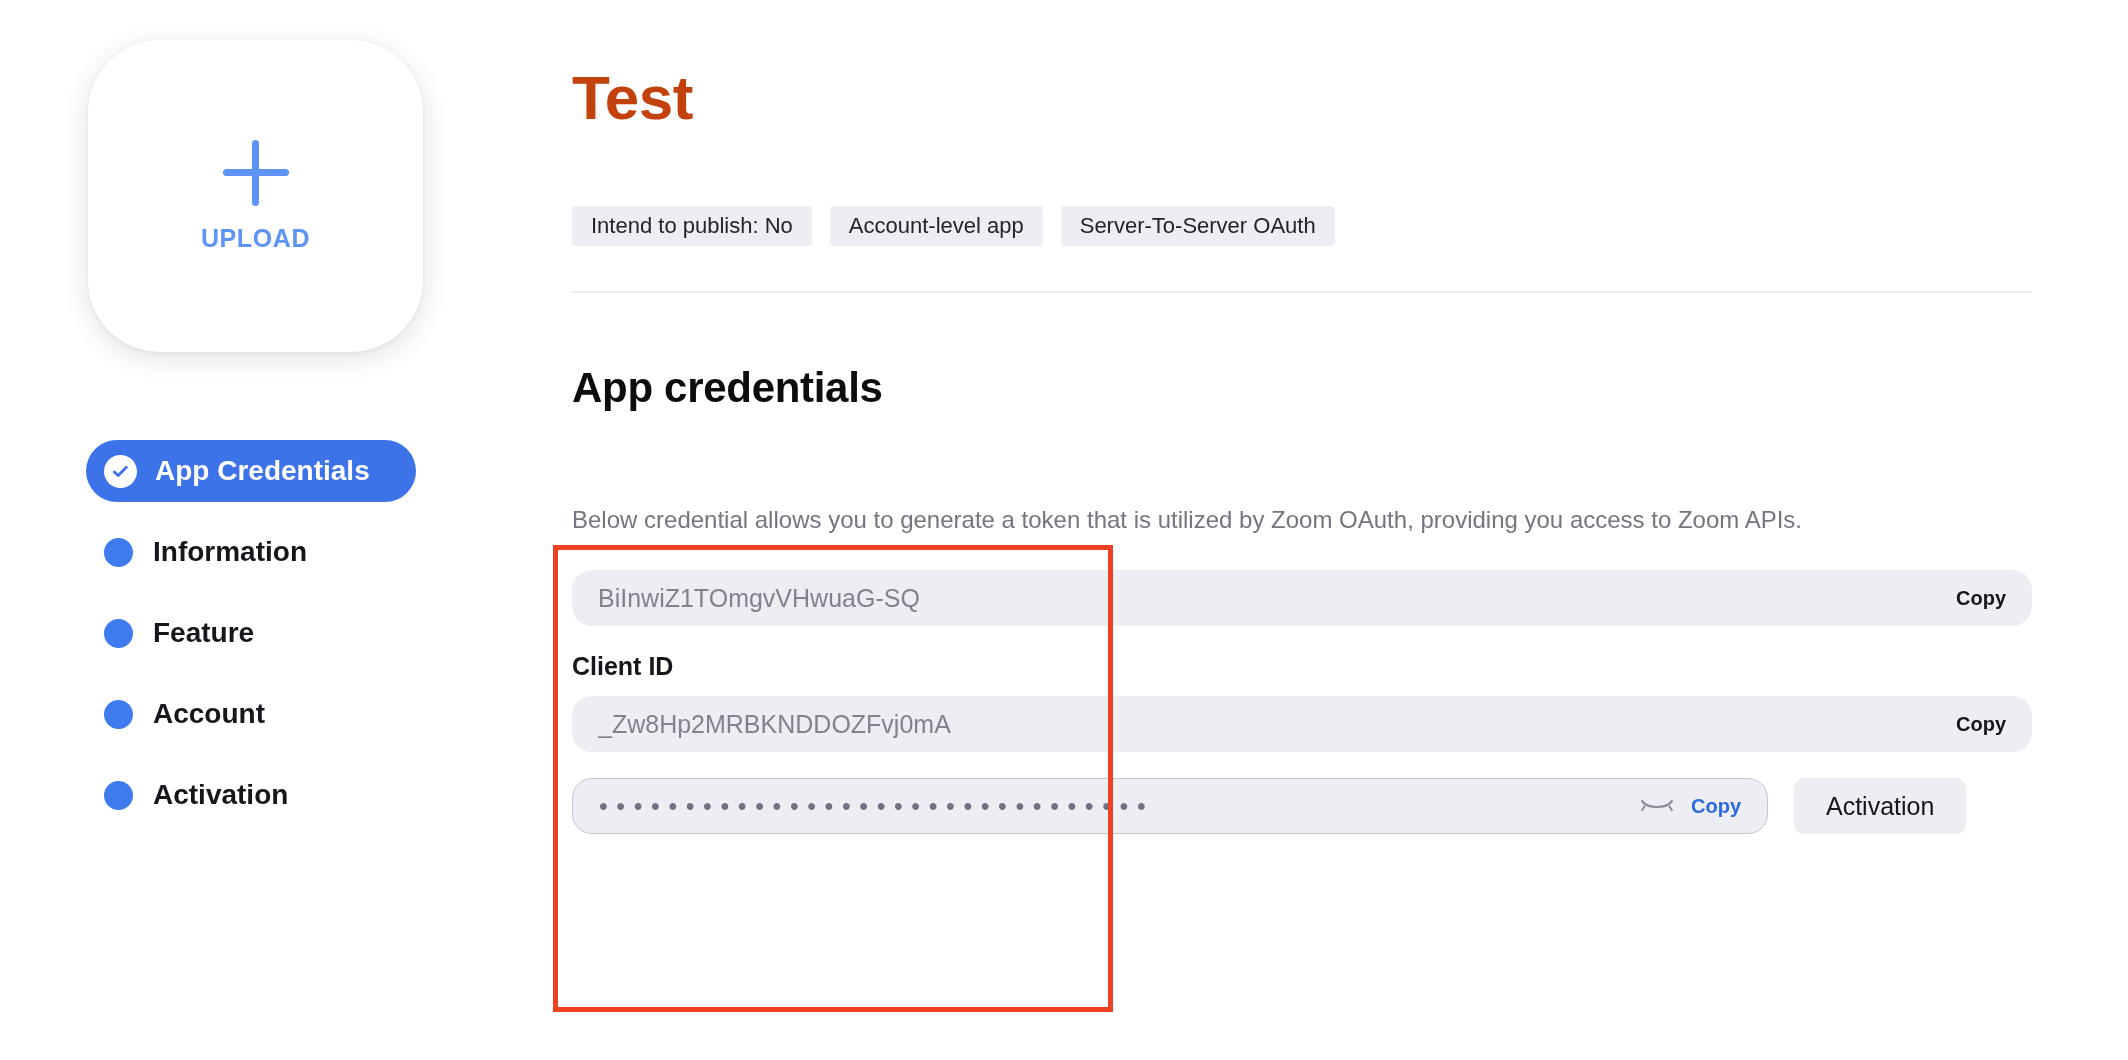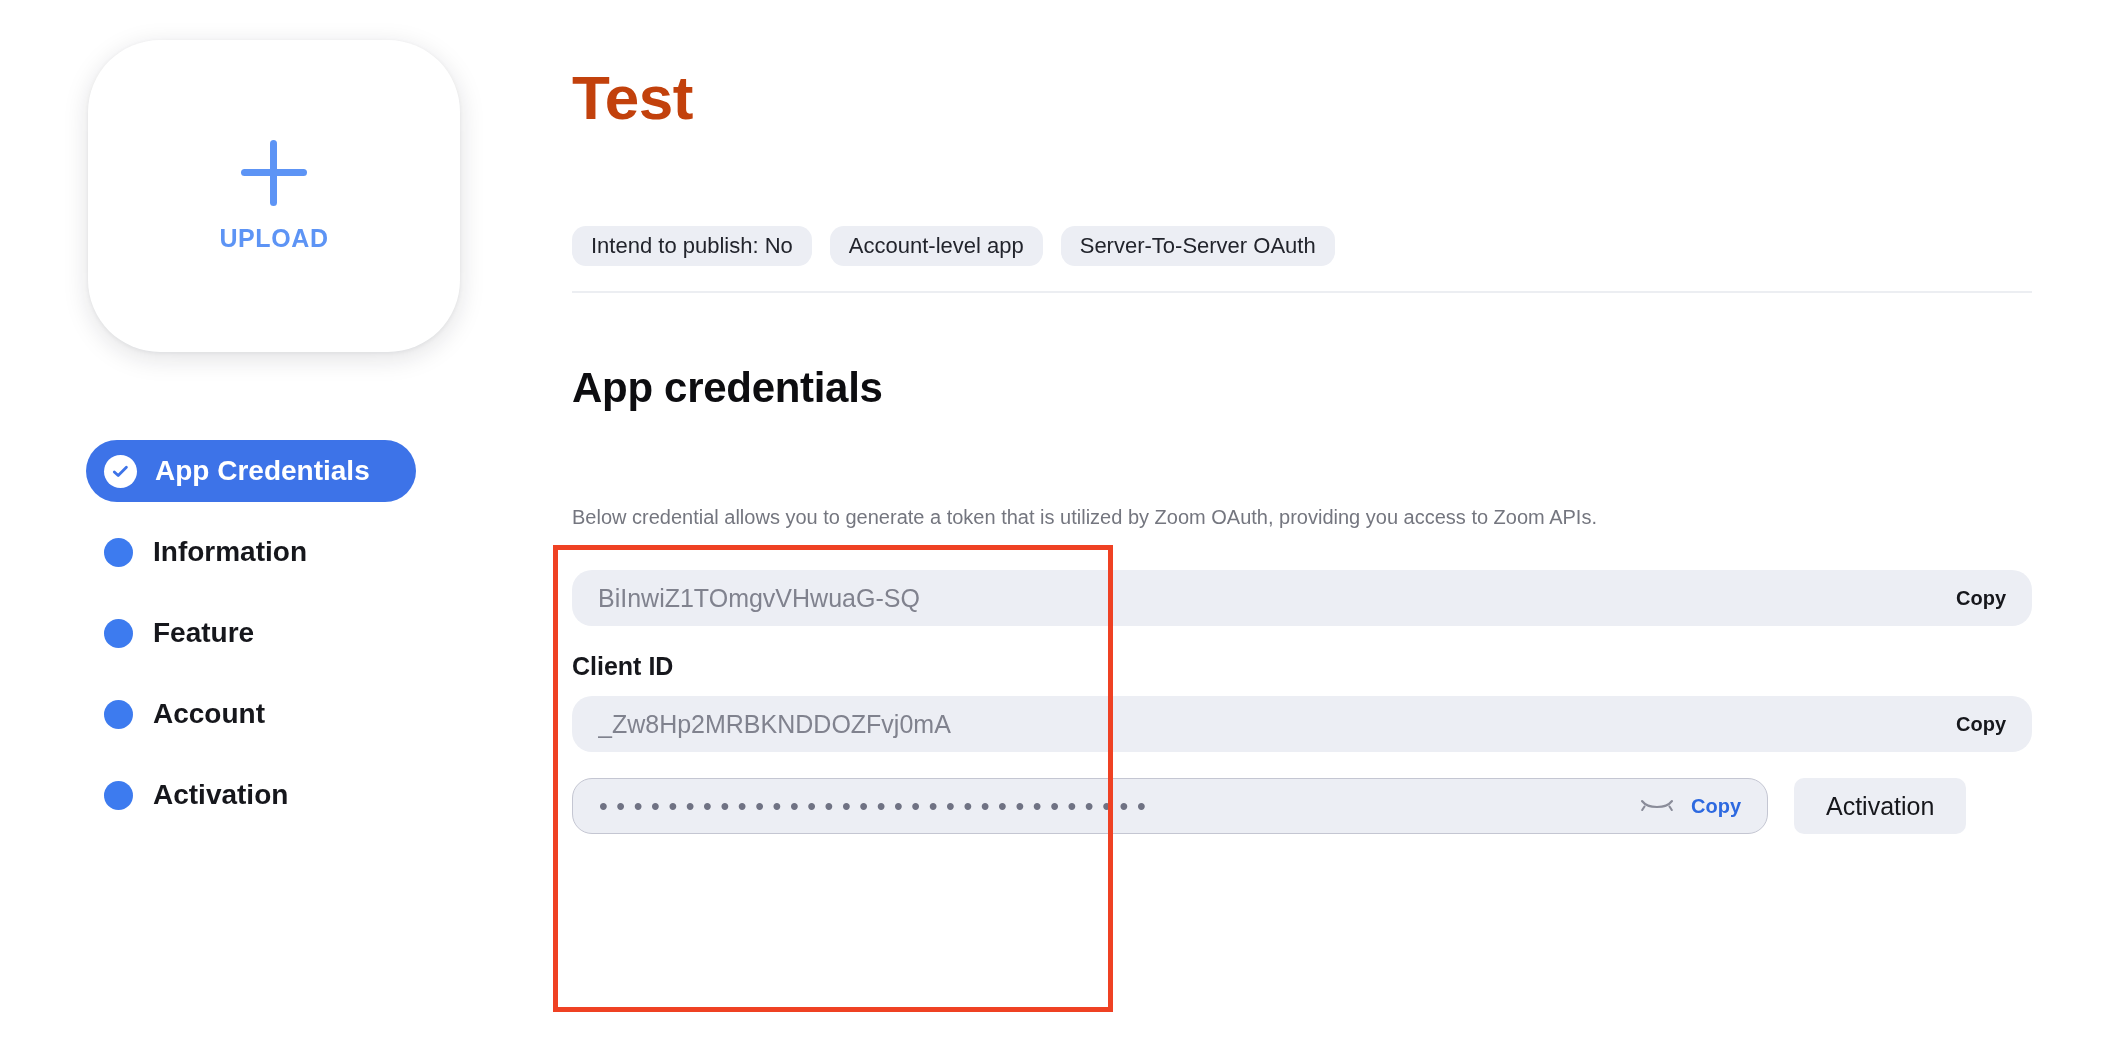--- a/index.html
+++ b/index.html
@@ -21,21 +21,21 @@
   .left-col {
     position: absolute;
     left: 0; top: 0;
     width: 520px;
     height: 1060px;
   }
   .upload-card {
     position: absolute;
     left: 88px;
     top: 40px;
-    width: 372px;
+    width: 335px;
     height: 312px;
     background: #ffffff;
     border-radius: 72px;
     box-shadow: 0 6px 26px rgba(23, 27, 42, 0.13), 0 1px 4px rgba(23,27,42,0.06);
     display: flex;
     flex-direction: column;
     align-items: center;
     justify-content: center;
     cursor: pointer;
   }
@@ -130,29 +130,28 @@
   }
   .badges {
     position: absolute;
     left: 0;
     top: 206px;
     display: flex;
     gap: 18px;
   }
   .badge {
     background: #eceef4;
-    border-radius: 14px;
+    border-radius: 4px;
     height: 40px;
     display: flex;
     align-items: center;
     padding: 0 19px;
     font-size: 22px;
     color: #22242c;
     white-space: nowrap;
-    margin-top: 20px;
   }
   .divider {
     position: absolute;
     left: 0;
     top: 291px;
     width: 1460px;
     height: 2px;
     background: #eceef2;
   }
   .section-title {
@@ -161,21 +160,21 @@
     top: 364px;
     font-size: 42px;
     font-weight: 700;
     color: #0d0d10;
     letter-spacing: -0.3px;
   }
   .section-desc {
     position: absolute;
     left: 0;
     top: 506px;
-    font-size: 20px;
+    font-size: 24px;
     color: #74767f;
     white-space: nowrap;
   }
 
   
   .fields {
     position: absolute;
     left: 0;
     top: 570px;
     width: 1460px;

